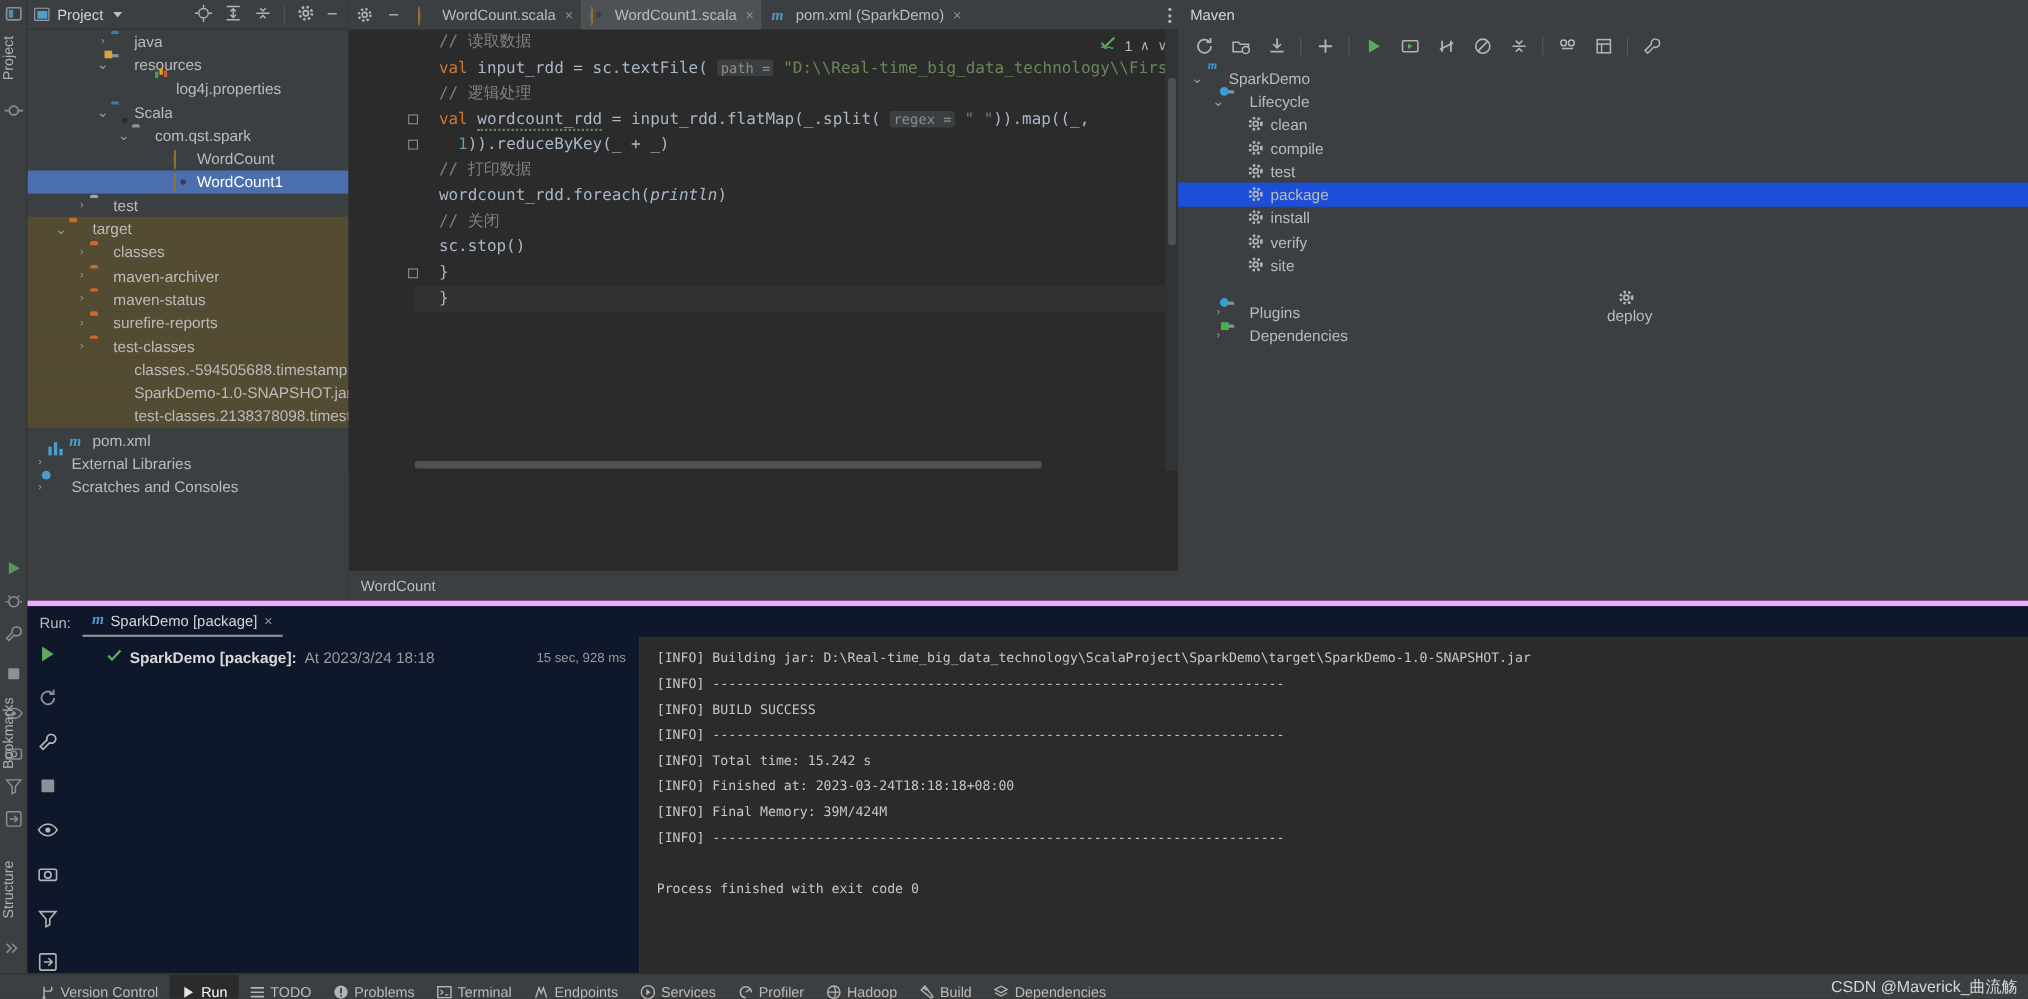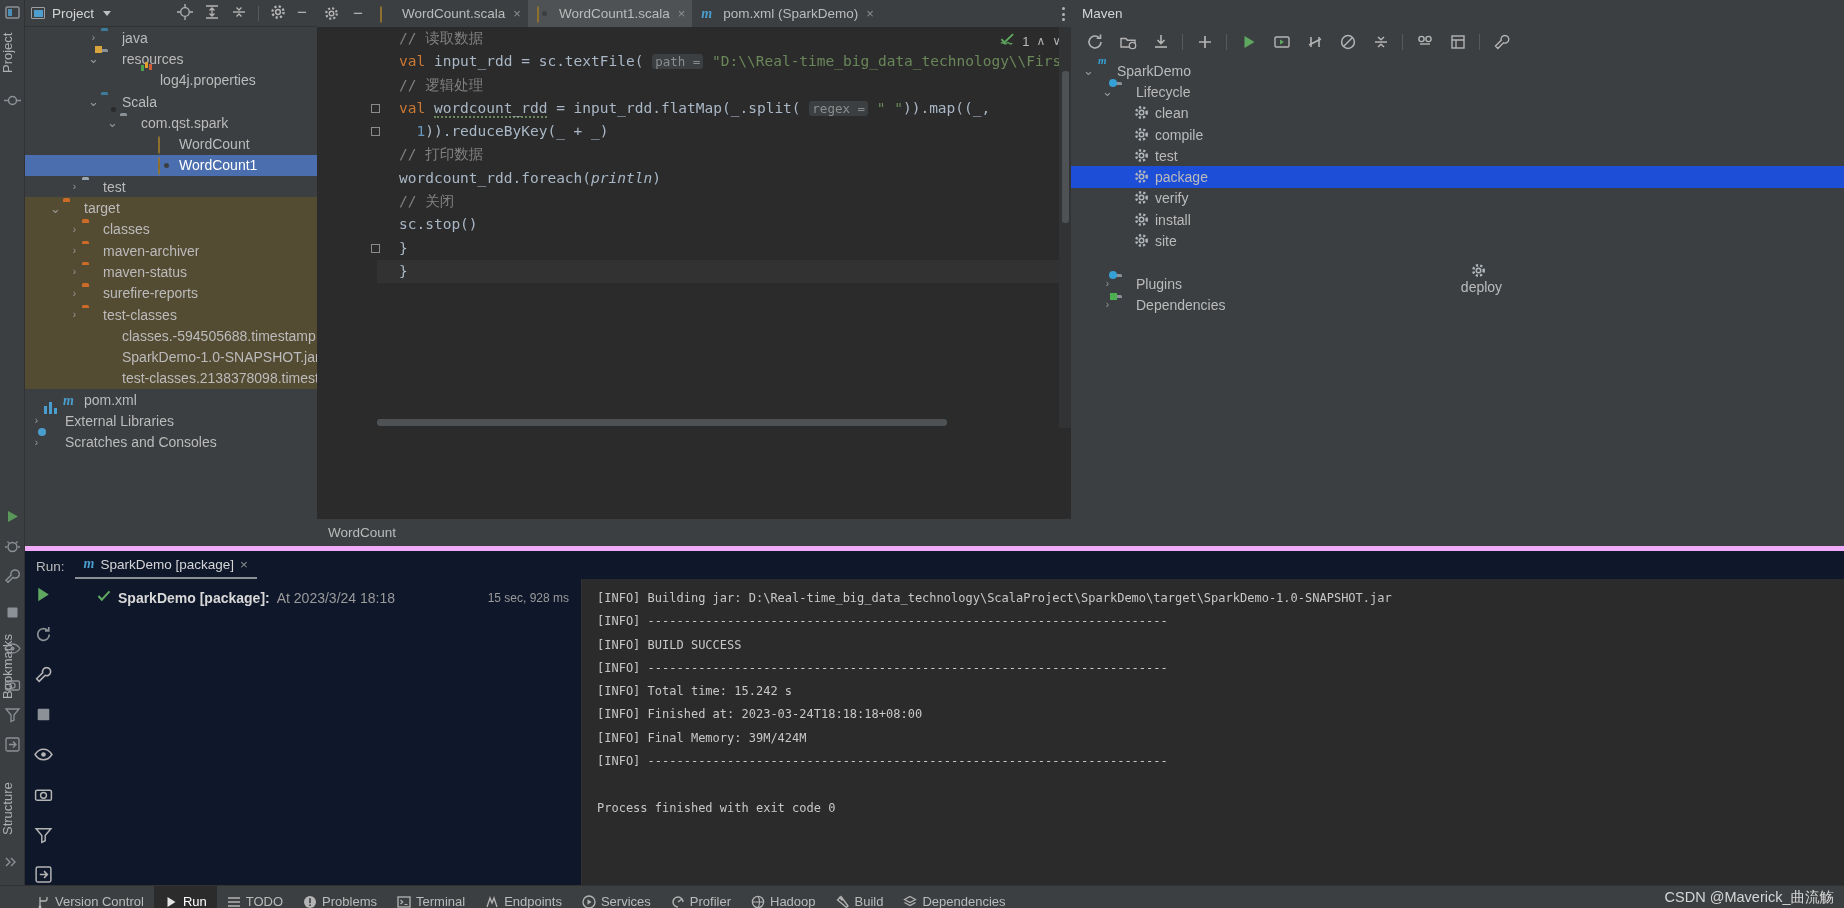--- a/index.html
+++ b/index.html
@@ -597,29 +597,29 @@
               <circle cx="8" cy="8" r="5.6" fill="none" stroke="#b0b6bb" stroke-width="2.6" stroke-dasharray="2.3 2.3"></circle>
             </svg></span>
           <span>package</span>
         </div>
         <div class="mrow" style="padding-left: 48px;">
           <span class="arrow empty">›</span>
           <span class="ticon"><svg width="15" height="15" viewBox="0 0 16 16">
               <circle cx="8" cy="8" r="2.4" fill="none" stroke="#b0b6bb" stroke-width="1.6"></circle>
               <circle cx="8" cy="8" r="5.6" fill="none" stroke="#b0b6bb" stroke-width="2.6" stroke-dasharray="2.3 2.3"></circle>
             </svg></span>
-          <span>verify</span>
+          <span>install</span>
         </div>
         <div class="mrow" style="padding-left: 48px;">
           <span class="arrow empty">›</span>
           <span class="ticon"><svg width="15" height="15" viewBox="0 0 16 16">
               <circle cx="8" cy="8" r="2.4" fill="none" stroke="#b0b6bb" stroke-width="1.6"></circle>
               <circle cx="8" cy="8" r="5.6" fill="none" stroke="#b0b6bb" stroke-width="2.6" stroke-dasharray="2.3 2.3"></circle>
             </svg></span>
-          <span>install</span>
+          <span>verify</span>
         </div>
         <div class="mrow" style="padding-left: 48px;">
           <span class="arrow empty">›</span>
           <span class="ticon"><svg width="15" height="15" viewBox="0 0 16 16">
               <circle cx="8" cy="8" r="2.4" fill="none" stroke="#b0b6bb" stroke-width="1.6"></circle>
               <circle cx="8" cy="8" r="5.6" fill="none" stroke="#b0b6bb" stroke-width="2.6" stroke-dasharray="2.3 2.3"></circle>
             </svg></span>
           <span>site</span>
         </div>
         <div class="mrow" style="padding-left: 48px; flex-direction: column;">

